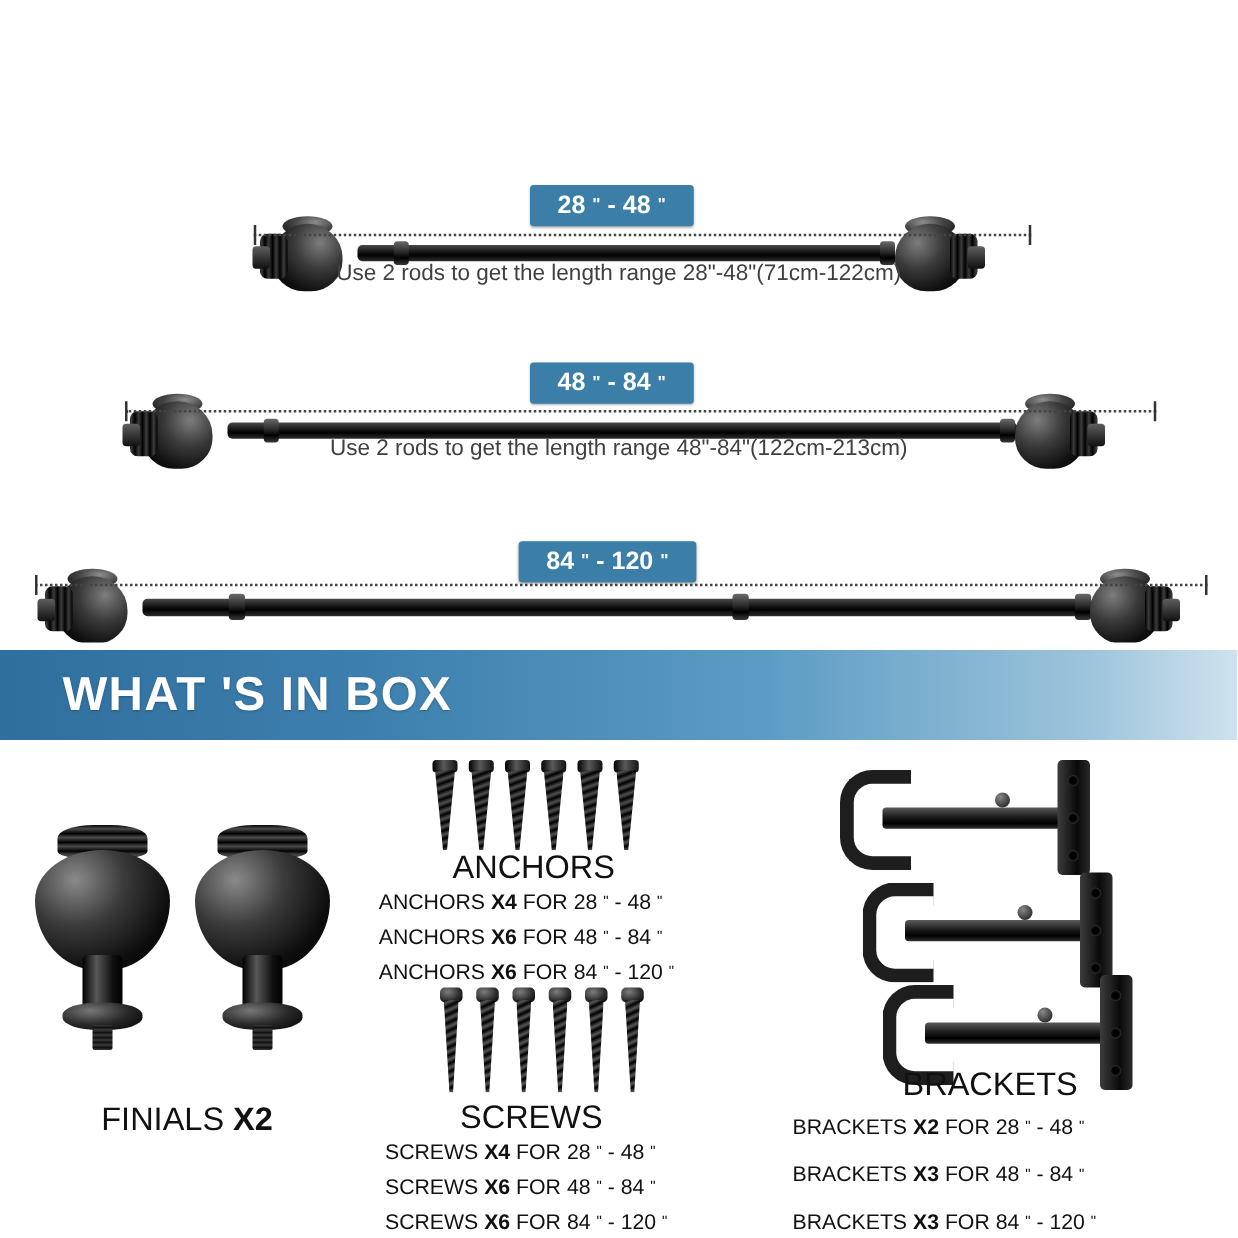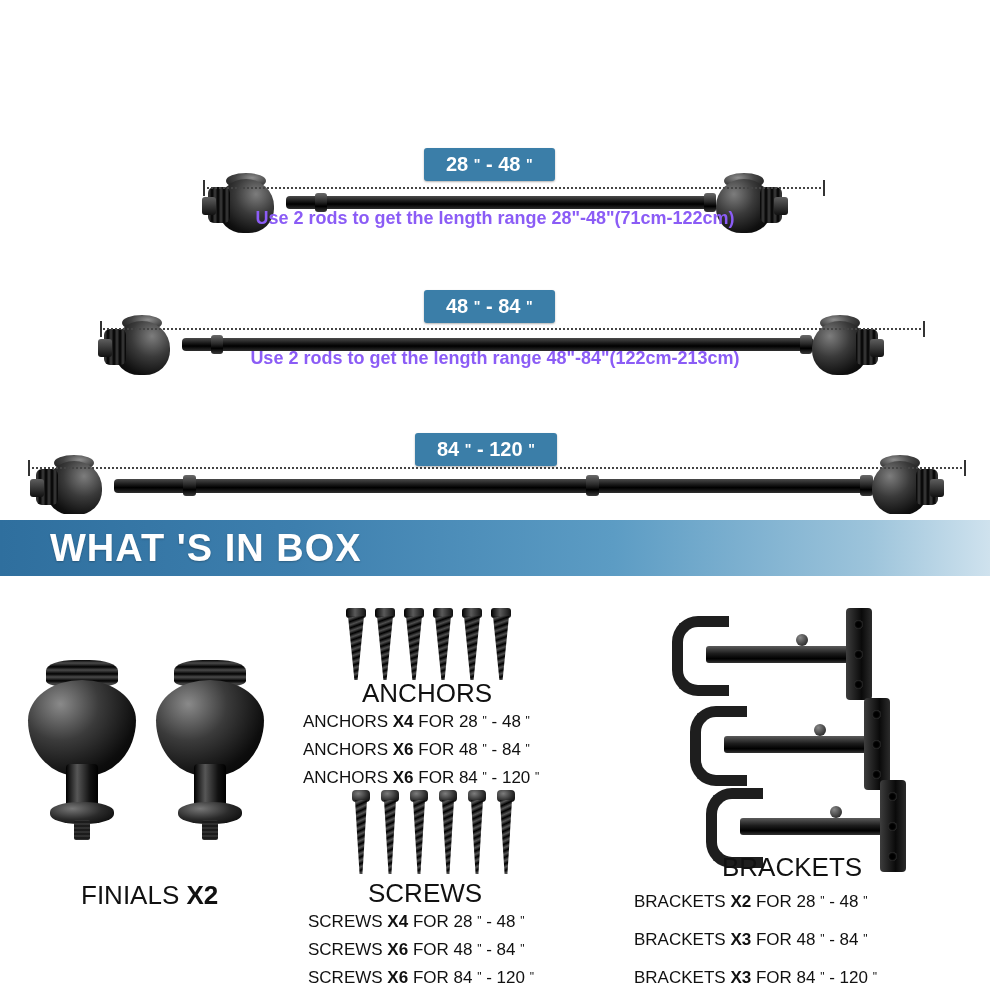--- a/index.html
+++ b/index.html
@@ -31,21 +31,21 @@
   }
   .banner-title {
     color: #ffffff;
     font-size: 38px;
     font-weight: bold;
     letter-spacing: 1px;
     margin-left: 50px;
     text-shadow: 0 1px 2px rgba(0,0,0,0.25);
   }
   #banner-size { top: 0; height: 70px; }
-  #banner-box  { top: 520px; height: 56px; }
+  #banner-box  { top: 520px; height: 72px; }
 
   
   .rod-row { position: absolute; left: 0; width: 990px; }
 
   .rod { position: absolute; }
 
   
   .pole {
     position: absolute;
     background: linear-gradient(180deg, #4a4a4a 0%, #1b1b1b 38%, #000 62%, #2e2e2e 100%);
@@ -125,22 +125,22 @@
     white-space: nowrap;
     box-shadow: 0 1px 2px rgba(0,0,0,0.3);
   }
   .badge .q { font-size: 14px; vertical-align: 2px; }
 
   .caption {
     position: absolute;
     width: 990px;
     text-align: center;
     font-size: 18px;
-    font-weight: bold;
-    color: #8b5cf6;
+    font-weight: normal;
+    color: #404040;
   }
 
   
   .strip {
     position: absolute;
     left: 0;
     width: 990px;
     height: 6px;
     background: #ffffff;
   }

